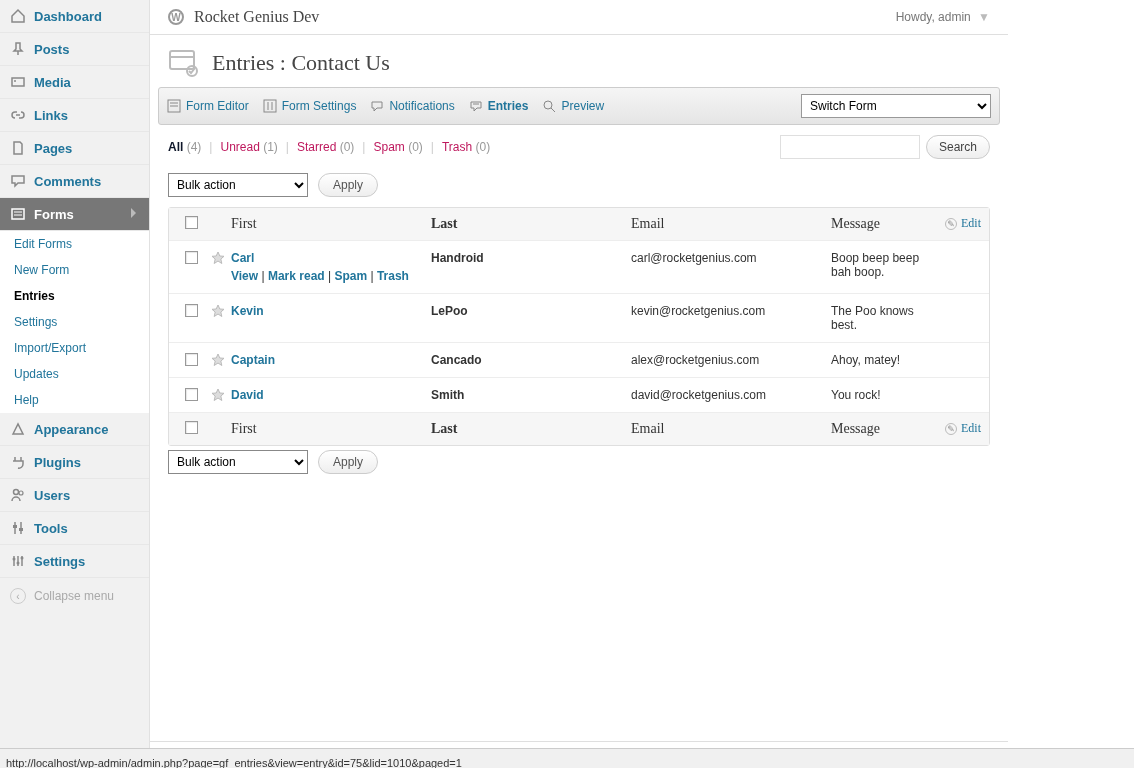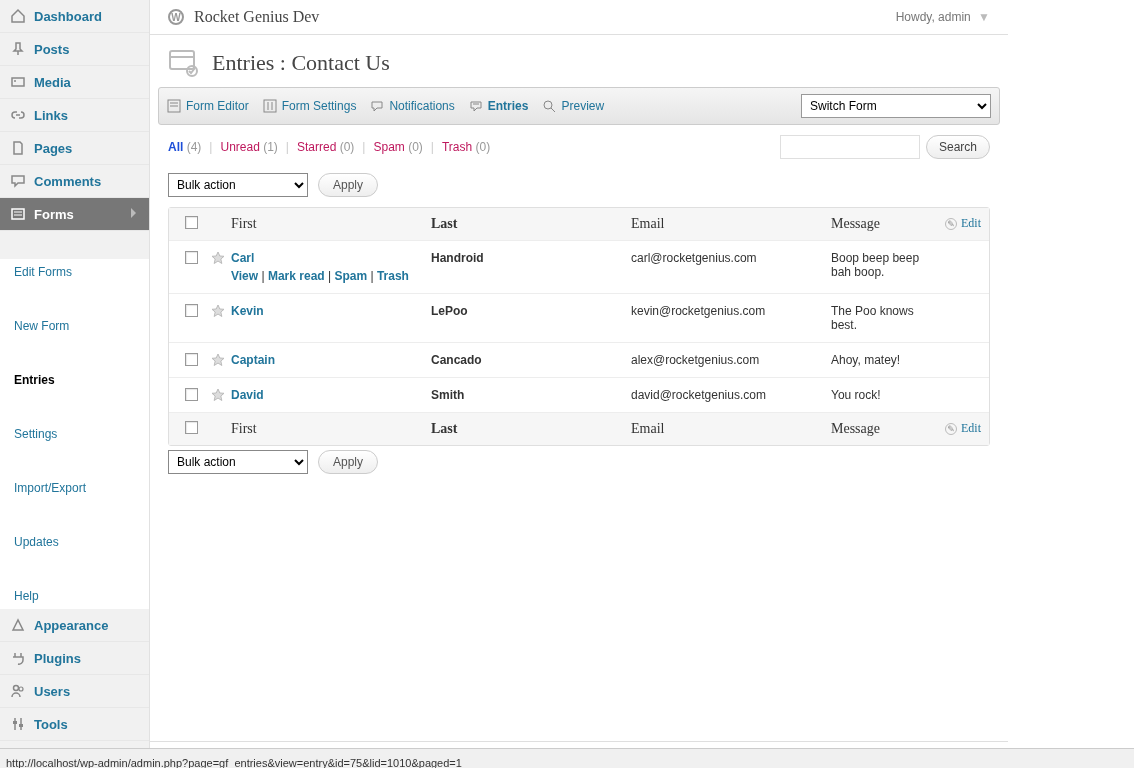--- a/index.html
+++ b/index.html
@@ -10,21 +10,21 @@
 #sidebar { width:150px; background:#f1f1f1; border-right:1px solid #e1e1e1; flex-shrink:0; }
 .side-item { display:flex; align-items:center; gap:8px; padding:8px 10px; border-bottom:1px solid #e7e7e7; cursor:pointer; position:relative; }
 .side-item .lbl { color:#21759b; font-weight:bold; font-size:13px; }
 .side-item .ic { width:16px; height:16px; display:flex; align-items:center; justify-content:center; color:#888; }
 .side-item.current { background:#777; }
 .side-item.current .lbl { color:#fff; }
 .side-item.current .ic { color:#fff; }
 .side-item.current::after { content:""; position:absolute; right:-8px; top:50%; margin-top:-8px; border:8px solid transparent; border-left-color:#777; }
 .side-item.current .arrow { position:absolute; right:8px; top:10px; border:5px solid transparent; border-left-color:#fff; opacity:.5;}
 .sub-items { background:#fff; }
-.sub-item { padding:6px 10px 6px 14px; color:#21759b; cursor:pointer; font-size:12px;margin-top:28px;}
+.sub-item { padding:6px 10px 6px 14px; color:#21759b; cursor:pointer; font-size:12px;}
 .sub-item.sel { color:#000; font-weight:bold; }
 .collapse { display:flex; align-items:center; gap:8px; padding:10px; color:#aaa; font-size:12px; cursor:pointer;}
 .collapse .circ { width:16px;height:16px;border:1px solid #ccc;border-radius:50%;display:flex;align-items:center;justify-content:center;color:#aaa;font-size:10px;}
 
 
 #content { flex:1; display:flex; flex-direction:column; min-width:0; }
 #topbar { display:flex; justify-content:space-between; align-items:center; padding:8px 18px; border-bottom:1px solid #dfdfdf; }
 #topbar-left { display:flex; align-items:center; gap:10px; }
 #site-title { font-family:Georgia,serif; font-size:16px; color:#464646; }
 #howdy { color:#777; font-size:12px; }
@@ -38,21 +38,21 @@
 #toolbar { margin:0 8px; background:linear-gradient(#f5f5f5,#e5e5e5); border:1px solid #ccc; border-radius:3px; padding:6px 8px; display:flex; align-items:center; gap:14px; }
 .tb-link { display:flex; align-items:center; gap:5px; color:#21759b; font-size:12px; cursor:pointer; }
 .tb-link.act { font-weight:bold; }
 .tb-ic { width:14px;height:14px; color:#888; display:inline-block;}
 #toolbar .spacer { flex:1; }
 #switch-form { width:190px; height:24px; border:1px solid #999; background:#fff; font-size:12px; padding:2px 4px;}
 
 
 #filter-row { display:flex; align-items:center; padding:10px 18px; gap:6px; }
 .filt { color:#be185d; cursor:pointer; }
-.filt.sel { color:#1d4ed8; font-weight:bold; }
+.filt.sel { color:#0f172a; font-weight:bold; }
 .cnt { color:#999; }
 .sep { color:#ccc; margin:0 2px;}
 #filter-row .spacer { flex:1; }
 #search-box { width:140px; height:24px; border:1px solid #dfdfdf; padding:2px 6px; }
 #search-btn { height:24px; padding:0 12px; border:1px solid #ccc; border-radius:12px; background:linear-gradient(#fff,#eee); color:#444; font-size:12px; cursor:pointer; }
 
 
 .bulk-row { display:flex; align-items:center; gap:10px; padding:4px 18px 10px; }
 .bulk-sel { width:140px; height:24px; border:1px solid #888; background:#fff; font-size:12px; padding:2px 4px;}
 .apply-btn { height:24px; padding:0 14px; border:1px solid #ccc; border-radius:12px; background:linear-gradient(#fff,#eee); color:#555; font-size:12px; cursor:pointer;}

